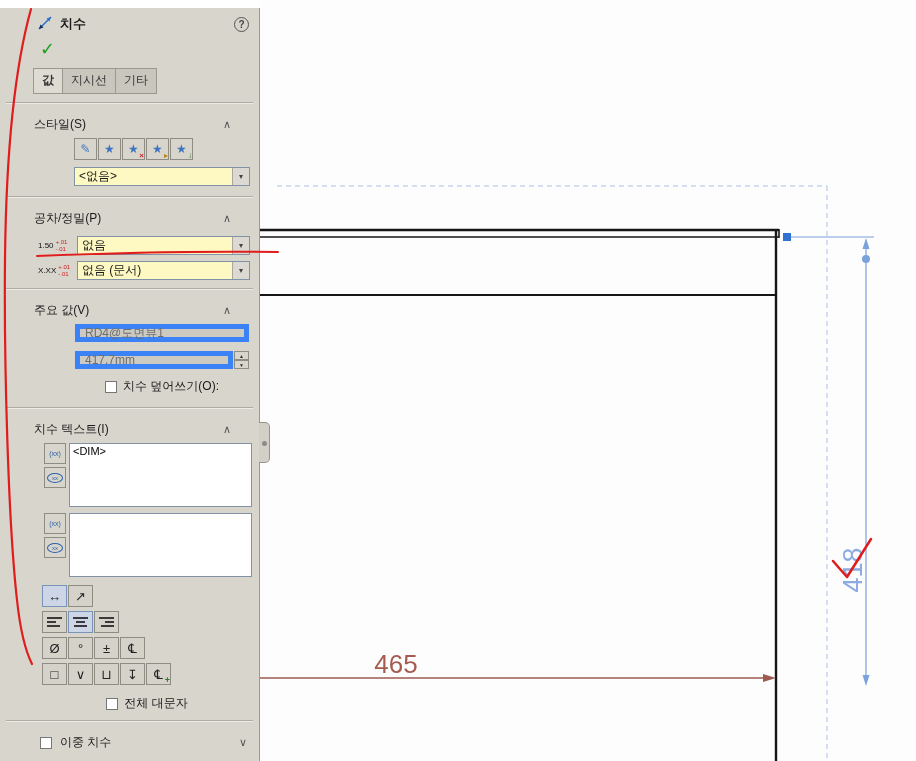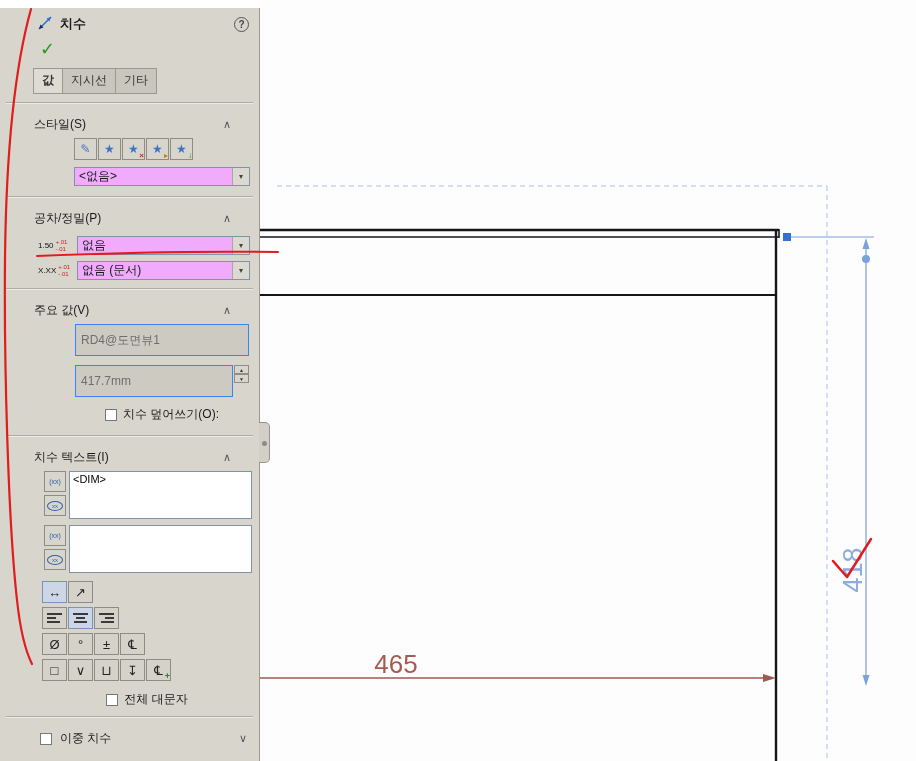--- a/index.html
+++ b/index.html
@@ -31,48 +31,48 @@
   .group-header { display:flex; align-items:center; padding:4px 28px 3px 34px; cursor:pointer; }
   .group-header .chev { margin-left:auto; color:#555; font-size:11px; }
 
   .style-body { padding:2px 9px 2px 74px; }
   .fav-row { display:flex; gap:1px; margin-bottom:7px; }
   .fav { position:relative; width:23px; height:22px; border:1px solid #8f8c84; background:#d8d5cd;
          display:flex; align-items:center; justify-content:center; font-size:12px; color:#3f76c4; cursor:pointer; }
   .fav .badge { position:absolute; right:0; bottom:-1px; font-size:8px; font-weight:bold; line-height:1; }
   .badge.red { color:#cc2222; } .badge.gold { color:#b8860b; } .badge.green { color:#2d7a2d; }
 
-  .select { display:flex; align-items:center; height:19px; border:1px solid #8293a8; background:#f0abfc; cursor:pointer; }
+  .select { display:flex; align-items:center; height:19px; border:1px solid #8293a8; background:#fef9c3; cursor:pointer; }
   .select .val { flex:1; padding:0 4px; white-space:nowrap; overflow:hidden; }
   .select .btn { width:17px; align-self:stretch; background:#dcd9d2; border-left:1px solid #a9a69e;
                  display:flex; align-items:center; justify-content:center; font-size:8px; color:#444; }
 
   .tol-row { display:flex; align-items:center; gap:7px; padding:0 9px 0 38px; margin:6px 0; }
   .tolicon { width:32px; display:flex; align-items:center; gap:2px; }
   .tolicon .main { font-size:8px; color:#111; }
   .tolicon .pm { display:flex; flex-direction:column; font-size:6px; line-height:1.1; color:#c22; }
   .tol-row .select { flex:1; }
 
   .prim-body { padding:2px 10px 2px 75px; }
-  .dfield { height:32px; border:1px solid #3b82f6; background:#cdcac2; color:#6e6e6e;
+  .dfield { height:18px; border:5px solid #3b82f6; background:#cdcac2; color:#6e6e6e;
             display:flex; align-items:center; padding:0 5px; margin-bottom:9px; }
   .valrow { display:flex; margin-bottom:9px; }
   .valrow .dfield { flex:1; margin:0; }
   .spin { display:flex; flex-direction:column; width:15px; height:18px; margin-left:1px; }
   .spin div { flex:1; border:1px solid #8f8c84; background:#d8d5cd; font-size:5px;
               display:flex; align-items:center; justify-content:center; color:#333; cursor:pointer; }
   .cb-row { display:flex; align-items:center; gap:6px; margin:2px 0 2px 0;justify-content:center; }
   .cb { width:12px; height:12px; border:1px solid #777; background:#fff; flex:0 0 auto; cursor:pointer; }
 
   .dt-row { display:flex; gap:3px; padding:2px 7px 4px 44px; }
   .pair { display:flex; flex-direction:column; gap:3px; }
   .sb { width:22px; height:21px; border:1px solid #8f8c84; background:#d8d5cd; color:#2d62a8;
         display:flex; align-items:center; justify-content:center; font-size:7px; cursor:pointer; }
   .oval { border:1px solid #2d62a8; border-radius:50%; padding:1px 4px; font-size:6px; }
-  .dimtext { flex:1; height:48px; border:1px solid #8293a8; background:#fff; resize:none;
+  .dimtext { flex:1; height:64px; border:1px solid #8293a8; background:#fff; resize:none;
              font-size:11px; font-family:inherit; padding:1px 3px; }
 
   .grid-row { display:flex; padding:0 7px 0 42px; margin:4px 0; }
   .ib { position:relative; width:25px; height:22px; border:1px solid #8f8c84; background:#d5d2ca; color:#222;
         display:flex; align-items:center; justify-content:center; font-size:13px; margin-right:1px; cursor:pointer; }
   .ib.pressed { background:#ccd6e6; border-color:#7a93b8; }
   .ib .badge { position:absolute; right:0; bottom:-1px; font-size:9px; font-weight:bold; line-height:1; }
   .bars { display:flex; flex-direction:column; gap:2px; width:15px; }
   .bars i { display:block; height:2px; background:#3a3a3a; }
   .al-l { align-items:flex-start; } .al-c { align-items:center; } .al-r { align-items:flex-end; }

